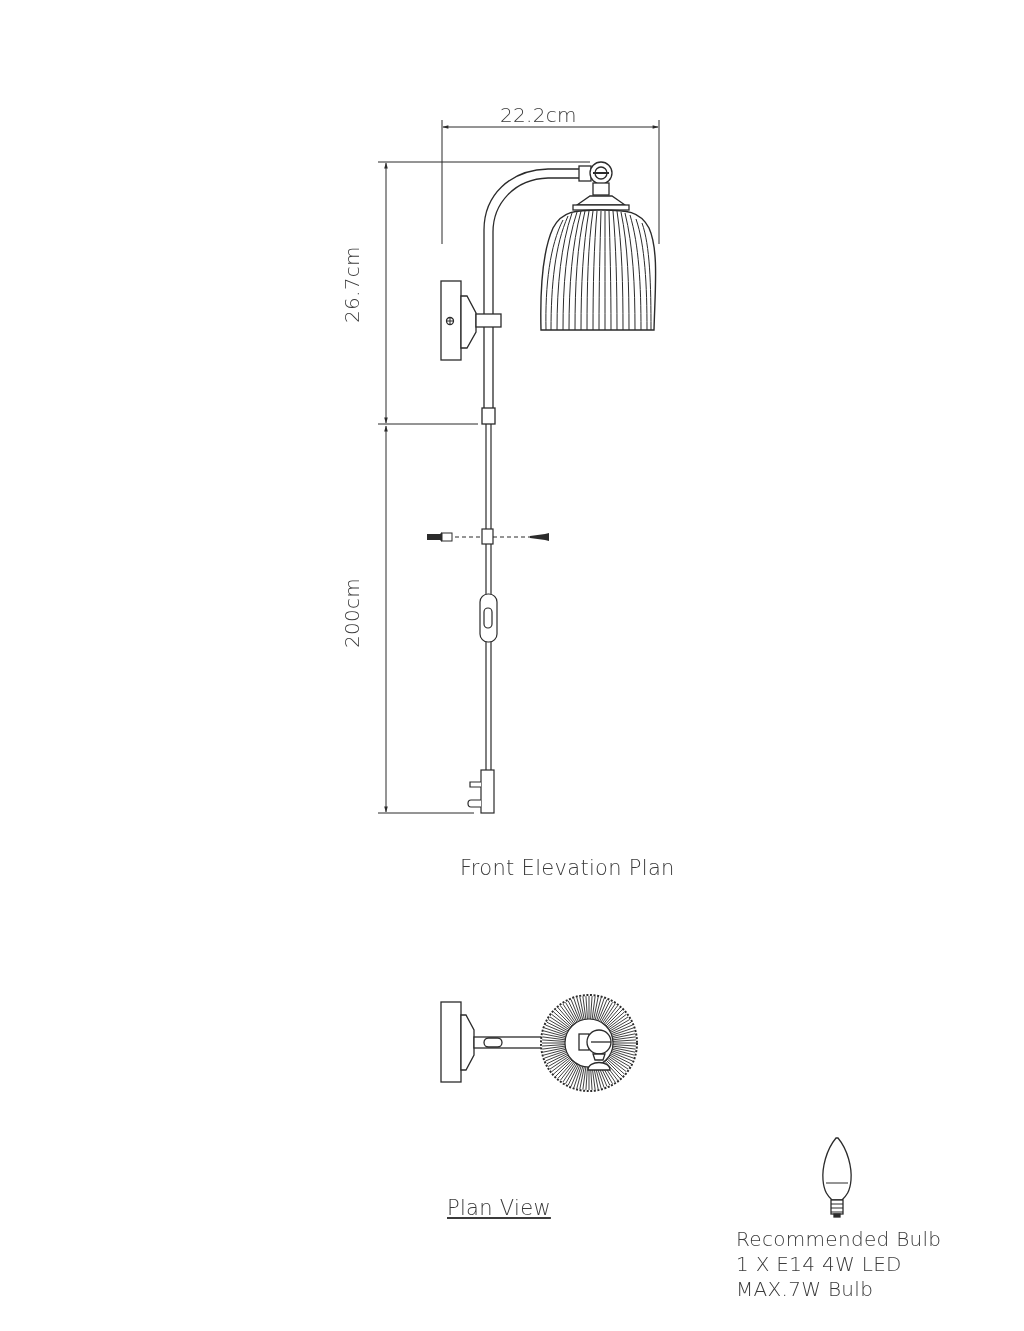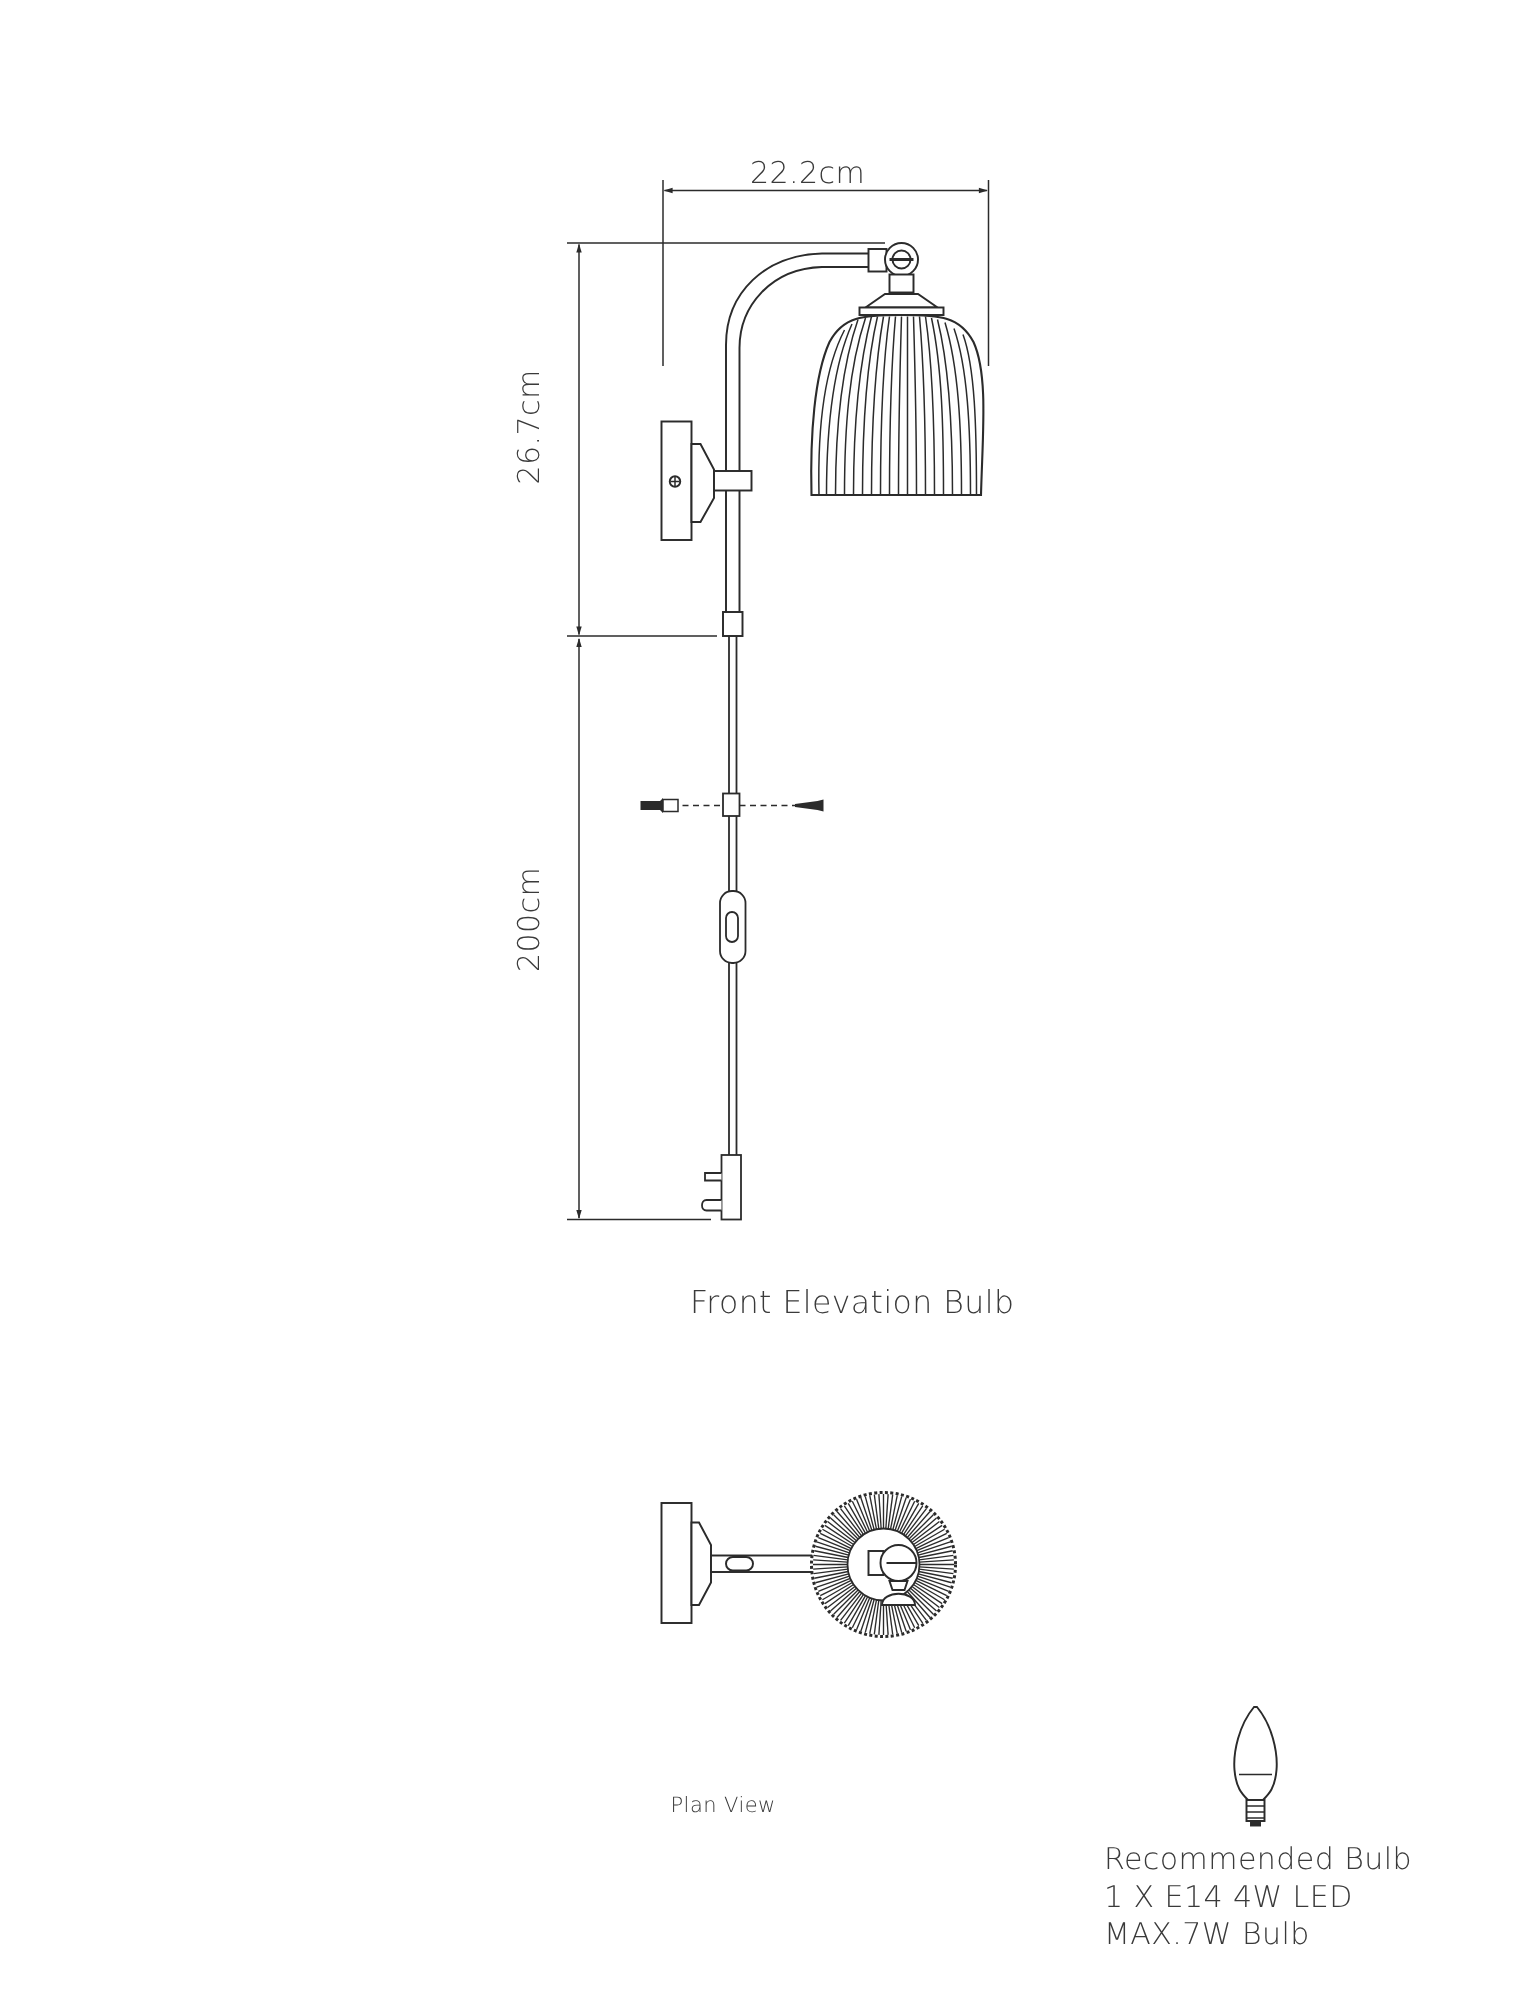--- a/index.html
+++ b/index.html
@@ -2,21 +2,21 @@
 <html><head>
 <meta charset="utf-8">
 <style>
   html, body { margin: 0; padding: 0; background: #ffffff; }
   body { width: 1024px; height: 1331px; position: relative; overflow: hidden; font-family: "DejaVu Sans", sans-serif; }
   .label { position: absolute; color: #3a3a3a; font-weight: 300; white-space: nowrap; letter-spacing: 0.3px; }
   #dim-width { left: 500px; top: 103px; font-size: 20px; }
   #dim-height1 { left: 340px; top: 323px; font-size: 20px; transform: rotate(-90deg); transform-origin: 0 0; }
   #dim-height2 { left: 340px; top: 648px; font-size: 20px; transform: rotate(-90deg); transform-origin: 0 0; }
   #title-front { left: 460px; top: 856px; font-size: 21px; }
-  #title-plan { left: 447px; top: 1196px; font-size: 14px; }
+  #title-plan { left: 447px; top: 1196px; font-size: 21px; text-decoration: underline; }
   #bulb-text { left: 736px; top: 1227px; font-size: 20px; line-height: 25px; }
   #bulb-text div { white-space: nowrap; }
   svg { position: absolute; left: 0; top: 0; }
 </style>
 </head>
 <body>
 
 <svg width="1024" height="1331" viewBox="0 0 1024 1331" xmlns="http://www.w3.org/2000/svg">
   <defs>
     <marker id="arr" viewBox="0 0 10 10" refX="9" refY="5" markerWidth="8" markerHeight="6" orient="auto-start-reverse">
@@ -248,19 +248,19 @@
     <line x1="831" y1="1204" x2="843" y2="1204" stroke-width="1"></line>
     <line x1="831" y1="1208" x2="843" y2="1208" stroke-width="1"></line>
     <line x1="831" y1="1212" x2="843" y2="1212" stroke-width="1"></line>
     <rect x="834" y="1214" width="6" height="3" fill="#2b2b2b"></rect>
   </g>
 </svg>
 
 <div class="label" id="dim-width">22.2cm</div>
 <div class="label" id="dim-height1">26.7cm</div>
 <div class="label" id="dim-height2">200cm</div>
-<div class="label" id="title-front">Front Elevation Bulb</div>
+<div class="label" id="title-front">Front Elevation Plan</div>
 <div class="label" id="title-plan">Plan View</div>
 <div class="label" id="bulb-text">
   <div>Recommended Bulb</div>
   <div>1 X E14 4W LED</div>
   <div>MAX.7W Bulb</div>
 </div>
 
 </body></html>

